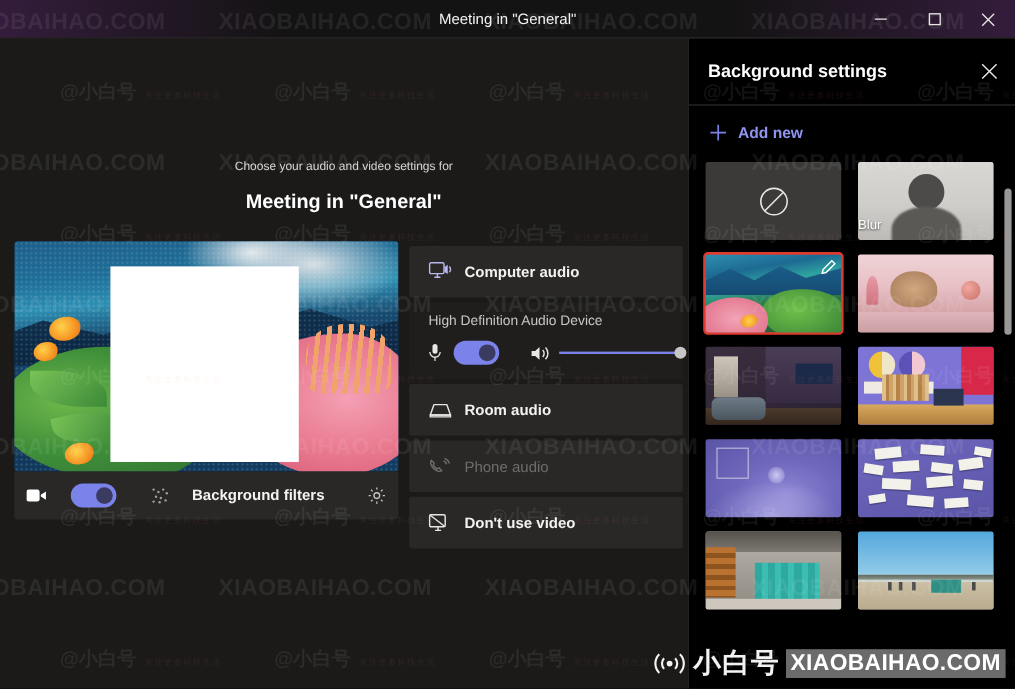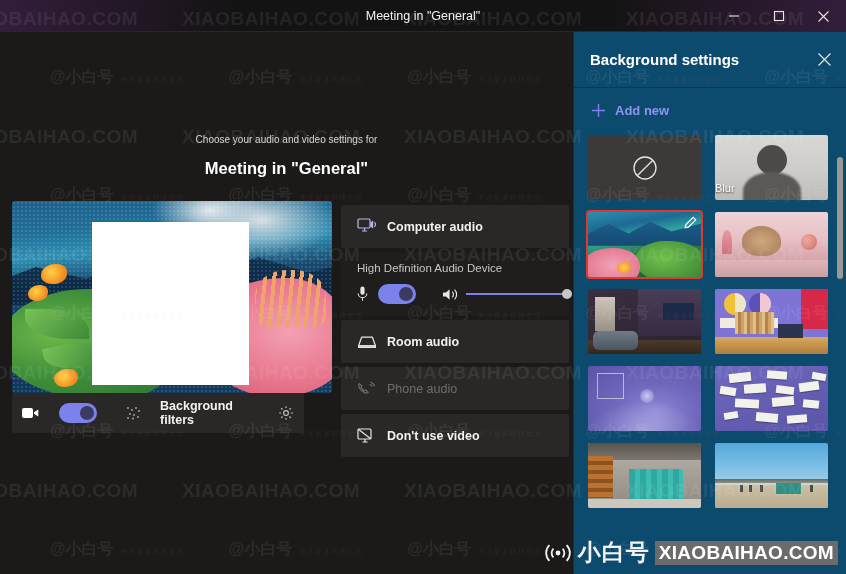--- a/index.html
+++ b/index.html
@@ -153,21 +153,21 @@
   }
   .pv-white {
     position:absolute;
     left:25%; top:11%; width:49%; height:85%;
     background:#ffffff;
   }
 
   .filters-bar {
     position: absolute;
     left: 12px; top: 361px;
-    width: 292px; height: 40px;
+    width: 320px; height: 40px;
     background: #292827;
     display: flex; align-items: center;
     padding: 0 10px;
     border-radius: 0 0 3px 3px;
     gap: 11px;
   }
   .cam-icon { color:#fff; margin-right:9px; display:flex; }
   .toggle {
     width: 38px; height: 20px; border-radius: 10px;
     background: #7b83eb; position: relative; flex: none;
@@ -227,21 +227,21 @@
     border:1px solid #5a5957;
     border-radius:3px;
     color:#ffffff; font-size:12.5px; font-weight:bold;
     display:flex; align-items:center; justify-content:center;
   }
 
   
   .panel {
     position:absolute; top:32px; left:573px;
     width:273px; height:542px;
-    background:#0c4a6e;
+    background:#000000;
     border-left:1px solid #2b2a29;
     z-index:30;
   }
   .panel-head {
     height: 56px;
     display:flex; align-items:center;
     padding: 0 14px 0 16px;
     border-bottom:1px solid #2e2d2c;
   }
   .panel-title { font-size:15px; font-weight:bold; color:#ffffff; }

